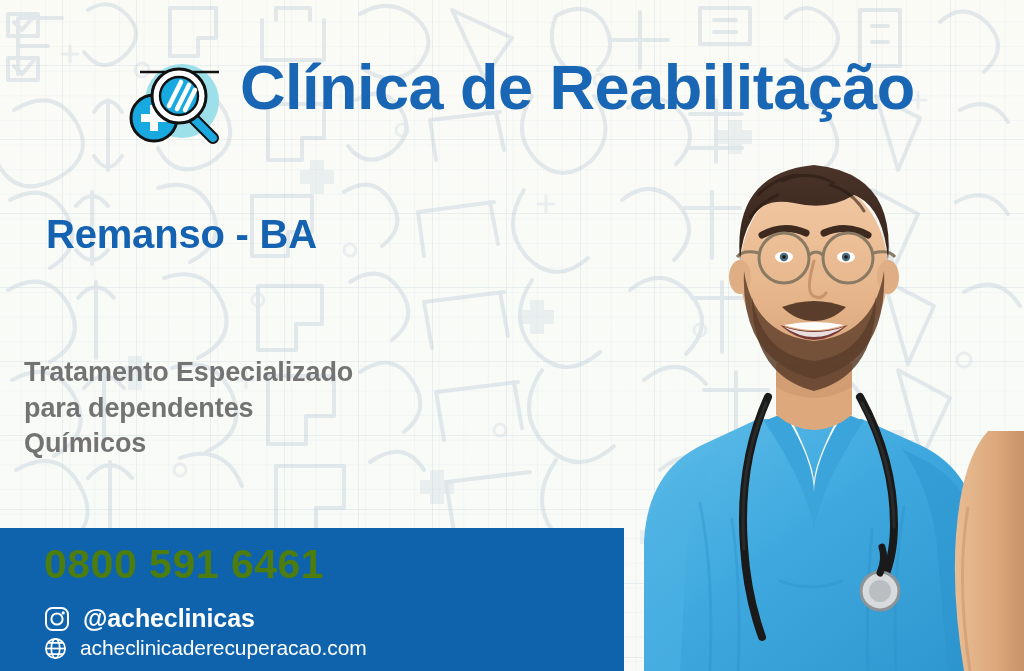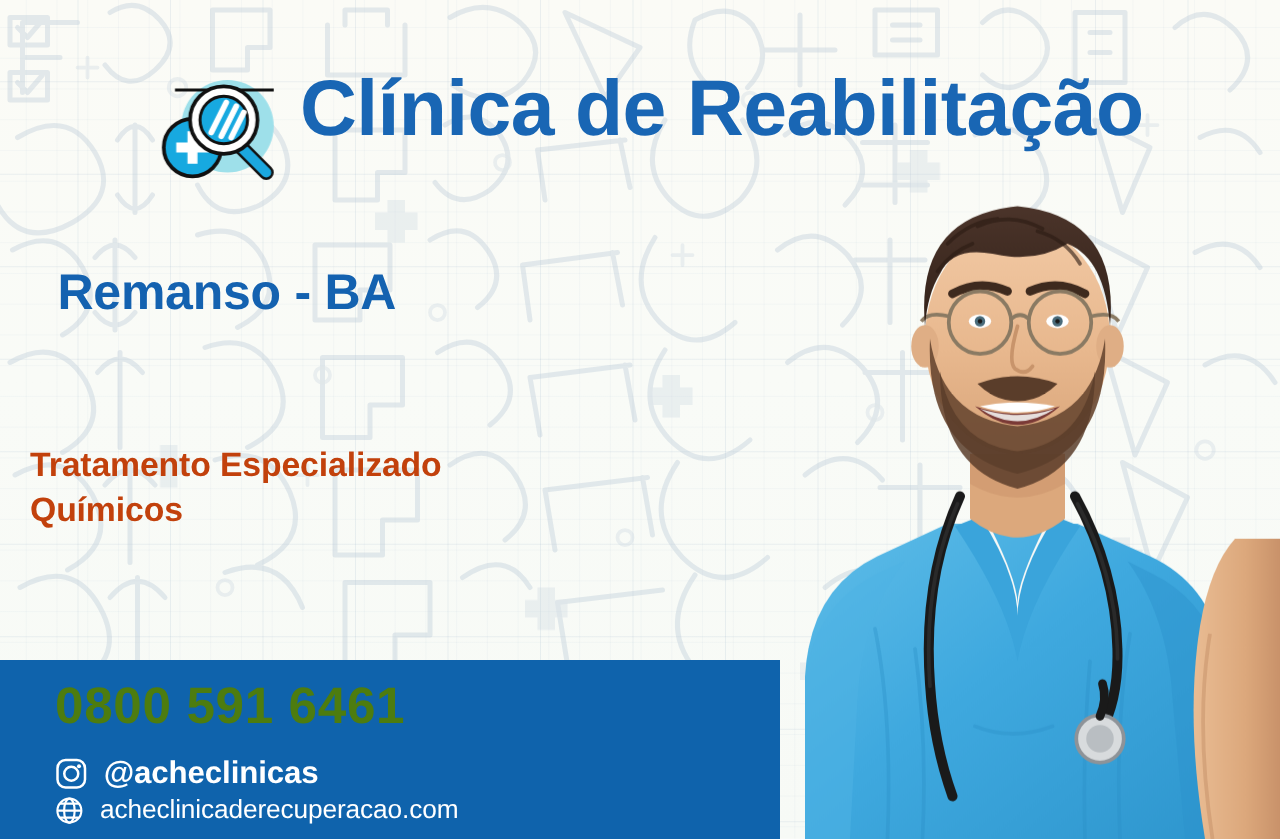--- a/index.html
+++ b/index.html
@@ -66,21 +66,21 @@
     color:#1462B0;
     white-space:nowrap;
     margin-left:24px;
   }
 
   
   .tagline {
     position:absolute; left:24px; top:355px;
     font-size:27px; line-height:1.32;
     font-weight:700; letter-spacing:-0.1px;
-    color:#c2410c;
+    color:#737373;
     max-width:420px;
   }
   .tagline span { display:block; }
 
   
   .bar {
     position:absolute; left:0; top:528px;
     width:624px; height:143px;
     background:#0F63AC;
   }
@@ -261,20 +261,21 @@
       </g>
     </svg>
   </div>
 
   <div class="headline">Clínica de Reabilitação</div>
 
   <div class="city">Remanso - BA</div>
 
   <div class="tagline">
     <span>Tratamento Especializado</span>
+    <span>para dependentes</span>
     <span>Químicos</span>
   </div>
 
   <div class="bar"></div>
 
   <div class="bar-phone">0800 591 6461</div>
 
   <div class="bar-row ig">
     <span class="ico">
       <svg viewBox="0 0 26 26" aria-hidden="true">

